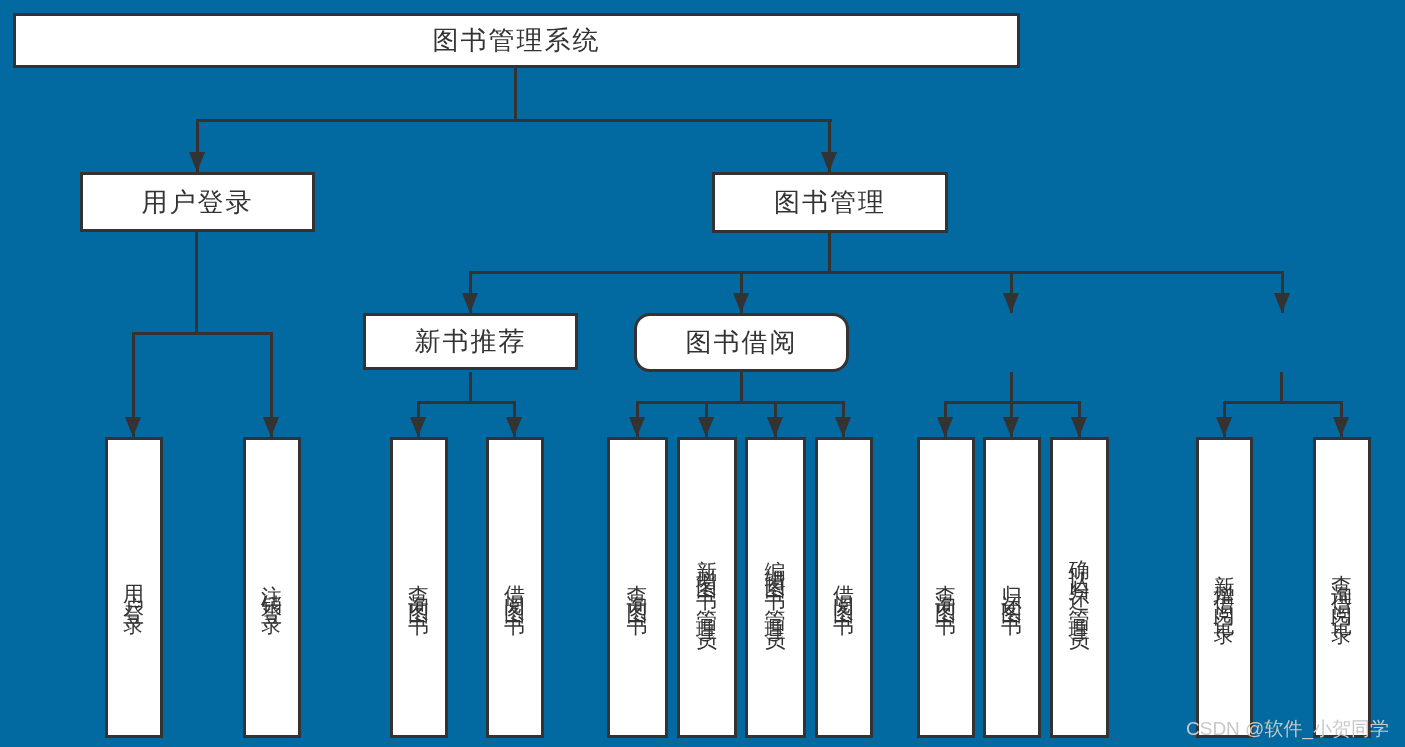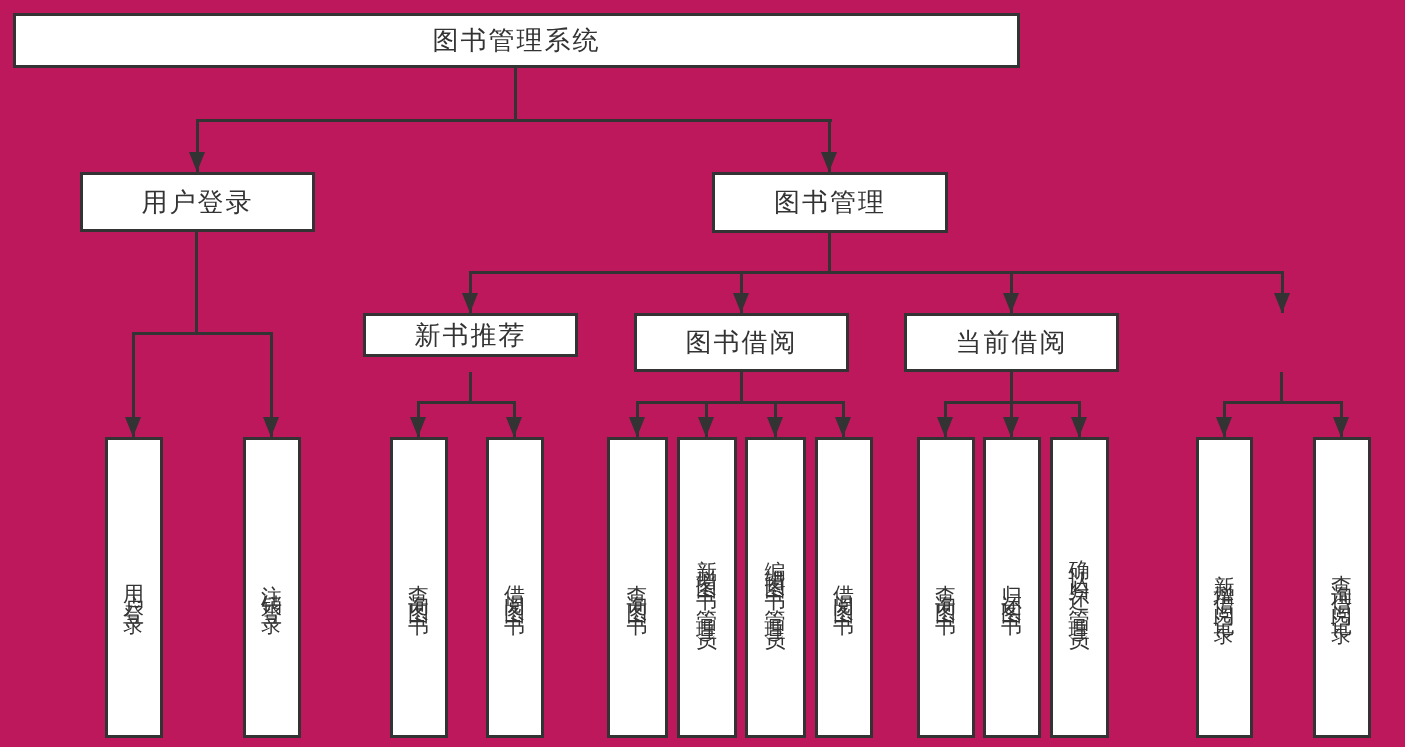--- a/index.html
+++ b/index.html
@@ -1,19 +1,19 @@
 <!DOCTYPE html>
 <html style="--line: #333333; --text: #333333; --wm: #c8c8c8;"><head>
 <meta charset="utf-8">
 <style>
   html,body { margin:0; padding:0; }
   body { background:#ffffff; font-family:"Liberation Sans","DejaVu Sans",sans-serif; }
   #canvas {
     position:relative; width:1405px; height:747px;
-    background:#be185d; overflow:hidden;
+    background:#0369a1; overflow:hidden;
   }
   .ln { position:absolute; background:var(--line,#333333); }
   .ar {
     position:absolute; width:0; height:0;
     border-left:8px solid transparent; border-right:8px solid transparent;
     border-top:20px solid var(--line,#333333);
   }
   .hbox {
     position:absolute; box-sizing:border-box;
     border:3px solid var(--line,#333333); background:#ffffff;
@@ -70,28 +70,25 @@
   <div class="ln" style="left:469px; top:271px; width:815px; height:3px;"></div>
   <div class="ln" style="left:469px; top:271px; width:3px; height:42px;"></div>
   <div class="ar" style="left:462px; top:293px;"></div>
   <div class="ln" style="left:740px; top:271px; width:3px; height:42px;"></div>
   <div class="ar" style="left:733px; top:293px;"></div>
   <div class="ln" style="left:1010px; top:271px; width:3px; height:42px;"></div>
   <div class="ar" style="left:1003px; top:293px;"></div>
   <div class="ln" style="left:1281px; top:271px; width:3px; height:42px;"></div>
   <div class="ar" style="left:1274px; top:293px;"></div>
 
-  <div class="hbox" style="left:363px; top:313px; width:215px; height:44px;">
+  <div class="hbox" style="left:363px; top:313px; width:215px; height:57px;">
     <span>新书推荐</span>
   </div>
-  <div class="hbox" style="left:634px; top:313px; width:215px; height:59px;">
+  <div class="hbox" style="left:634px; top:313px; width:215px; height:59px;border-radius:16px;">
     <span>图书借阅</span>
-  </div>
-  <div class="hbox" style="left:904px; top:313px; width:215px; height:59px;">
-    <span>当前借阅</span>
   </div>
 
   <div class="ln" style="left:469px; top:372px; width:3px; height:32px;"></div>
   <div class="ln" style="left:417px; top:401px; width:99px; height:3px;"></div>
   <div class="ln" style="left:417px; top:401px; width:3px; height:36px;"></div>
   <div class="ar" style="left:410px; top:417px;"></div>
   <div class="ln" style="left:513px; top:401px; width:3px; height:36px;"></div>
   <div class="ar" style="left:506px; top:417px;"></div>
 
   <div class="ln" style="left:740px; top:372px; width:3px; height:32px;"></div>
@@ -154,14 +151,15 @@
   <div class="leaf" style="left:1050px; width:59px;">
     <span class="vt">确认归还（管理员）</span>
   </div>
   <div class="leaf" style="left:1196px; width:57px;">
     <span class="vt">新增借阅记录</span>
   </div>
   <div class="leaf" style="left:1313px; width:58px;">
     <span class="vt">查询借阅记录</span>
   </div>
 
+  <div id="watermark">CSDN @软件_小贺同学</div>
 
 </div>
 
 </body></html>

